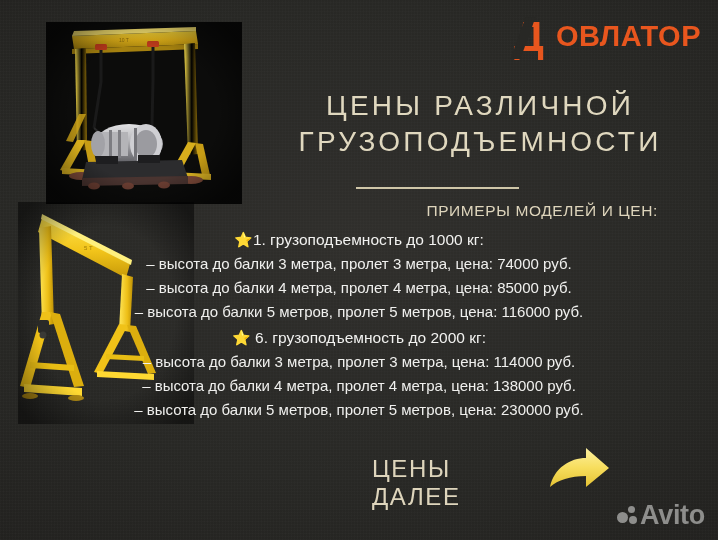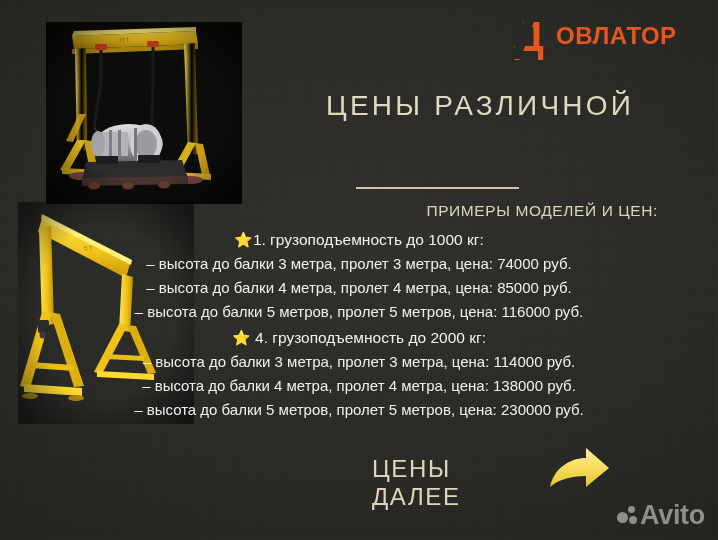--- a/index.html
+++ b/index.html
@@ -17,21 +17,21 @@
       repeating-linear-gradient(0deg, rgba(255,255,255,0.012) 0 1px, rgba(0,0,0,0) 1px 3px),
       repeating-linear-gradient(90deg, rgba(255,255,255,0.010) 0 1px, rgba(0,0,0,0) 1px 3px),
       radial-gradient(ellipse 90% 80% at 50% 45%, #302f2c 0%, #282825 55%, #201f1d 100%);
     overflow:hidden;
   }
 
   
   #logo { position:absolute; left:512px; top:18px; width:182px; height:42px; }
   .logo-word {
     position:absolute; left:44px; top:3px;
-    font-size:24px; font-weight:bold;
+    font-size:29px; font-weight:bold;
     letter-spacing:0.5px;
     color:#e8561e;
     font-family:"Liberation Sans", sans-serif;
     line-height:30px;
   }
   .logo-d {
     position:absolute; left:2px; top:-2px;
     font-size:42px; font-weight:bold;
     color:#e8561e; line-height:42px;
     font-family:"Liberation Sans", sans-serif;
@@ -235,38 +235,39 @@
   </svg>
 
   <div id="logo">
     <span class="logo-d">Д</span>
     <span class="logo-slash"></span>
     <span class="logo-word">ОВЛАТОР</span>
   </div>
 
   <div id="title">
     <span class="l1">ЦЕНЫ РАЗЛИЧНОЙ</span>
+    <span class="l2">ГРУЗОПОДЪЕМНОСТИ</span>
   </div>
 
   <div id="divider"></div>
 
   <div id="subhead">ПРИМЕРЫ МОДЕЛЕЙ И ЦЕН:</div>
 
   <div class="price-group" id="group1">
     <div class="group-head">
       <span class="star">⭐</span><span>1. грузоподъемность до 1000 кг:</span>
     </div>
     <div class="price-line">– высота до балки 3 метра, пролет 3 метра, цена: 74000 руб.</div>
     <div class="price-line">– высота до балки 4 метра, пролет 4 метра, цена: 85000 руб.</div>
     <div class="price-line">– высота до балки 5 метров, пролет 5 метров, цена: 116000 руб.</div>
   </div>
 
   <div class="price-group" id="group2">
     <div class="group-head">
-      <span class="star">⭐</span> <span>4. грузоподъемность до 2000 кг:</span>
+      <span class="star">⭐</span> <span>6. грузоподъемность до 2000 кг:</span>
     </div>
     <div class="price-line">– высота до балки 3 метра, пролет 3 метра, цена: 114000 руб.</div>
     <div class="price-line">– высота до балки 4 метра, пролет 4 метра, цена: 138000 руб.</div>
     <div class="price-line">– высота до балки 5 метров, пролет 5 метров, цена: 230000 руб.</div>
   </div>
 
   <div id="cta">
     <span id="cta-text">ЦЕНЫ ДАЛЕЕ</span>
     <svg id="cta-arrow" viewBox="0 0 64 52">
       <defs>

